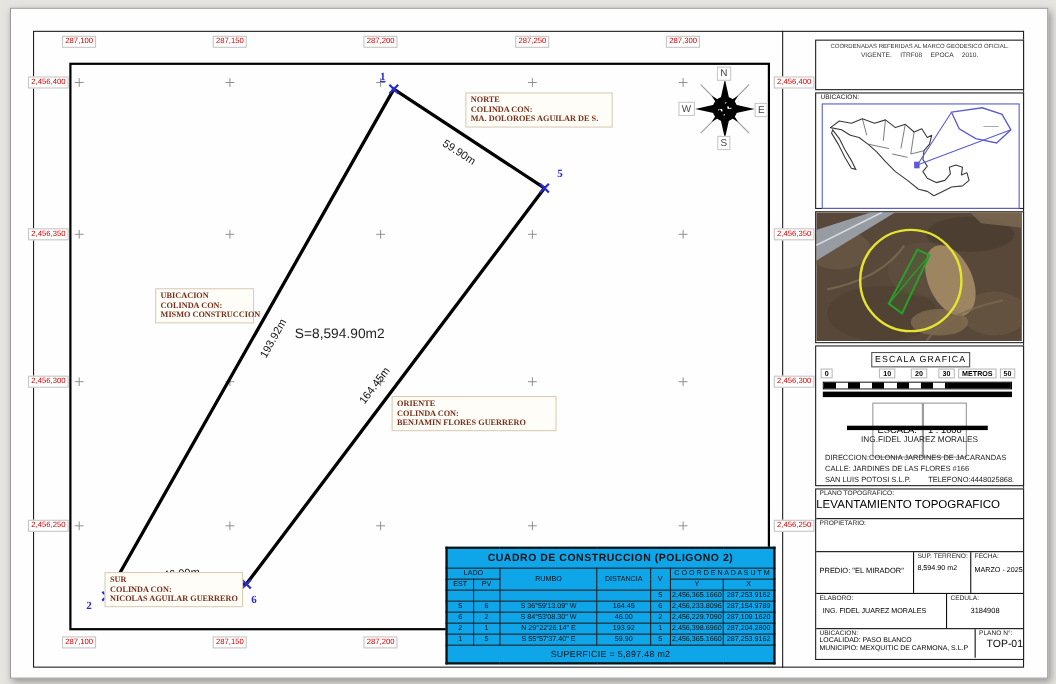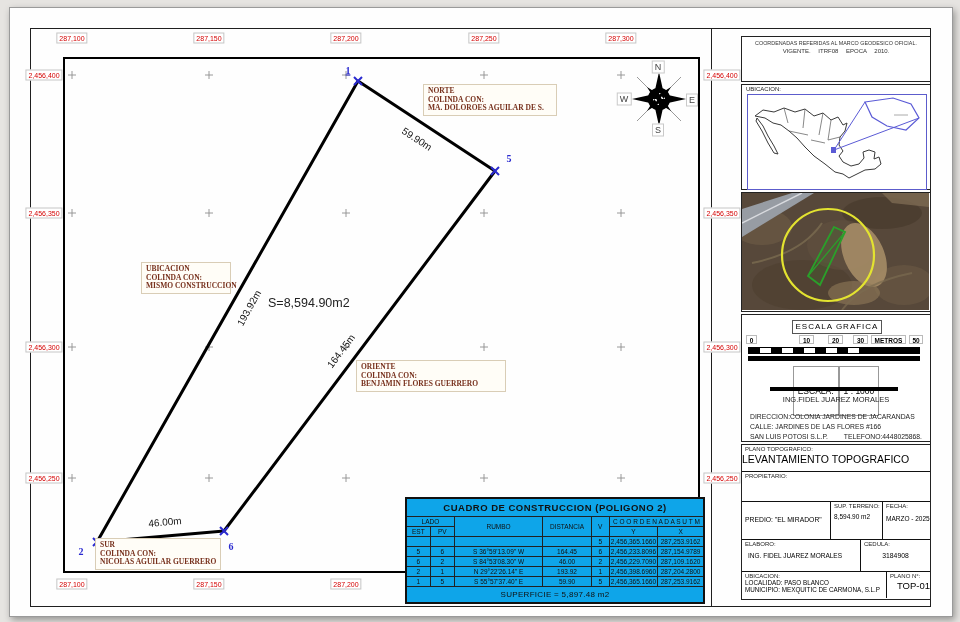--- a/index.html
+++ b/index.html
@@ -120,21 +120,21 @@
   <div class="btext" style="left:141px;top:262px;width:90px">
     <div>UBICACION</div>
     <div>COLINDA CON:</div>
     <div>MISMO CONSTRUCCION</div>
   </div>
   <div class="btext" style="left:356px;top:360px;width:150px">
     <div>ORIENTE</div>
     <div>COLINDA CON:</div>
     <div>BENJAMIN FLORES GUERRERO</div>
   </div>
-  <div class="btext" style="left:95px;top:538px;width:126px">
+  <div class="btext" style="left:95px;top:520px;width:126px">
     <div>SUR</div>
     <div>COLINDA CON:</div>
     <div>NICOLAS AGUILAR GUERRERO</div>
   </div>
 
   <div class="comp" style="left:658px;top:67px">N</div>
   <div class="comp" style="left:692px;top:100px">E</div>
   <div class="comp" style="left:658px;top:130px">S</div>
   <div class="comp" style="left:624px;top:99px">W</div>
 

